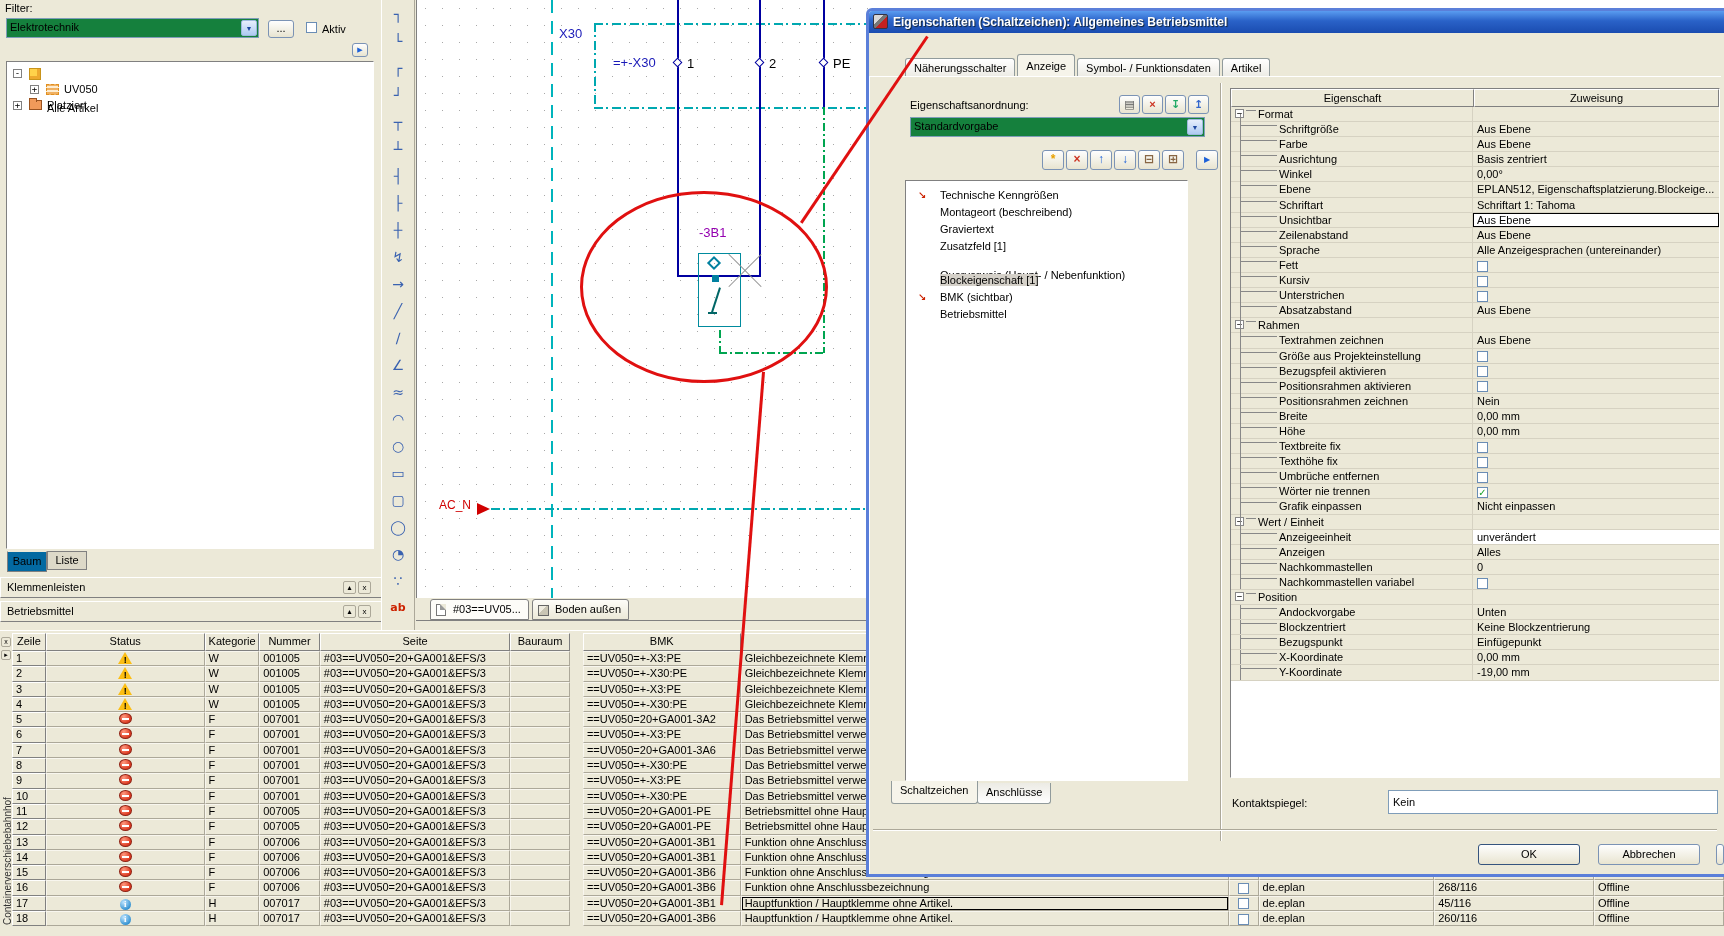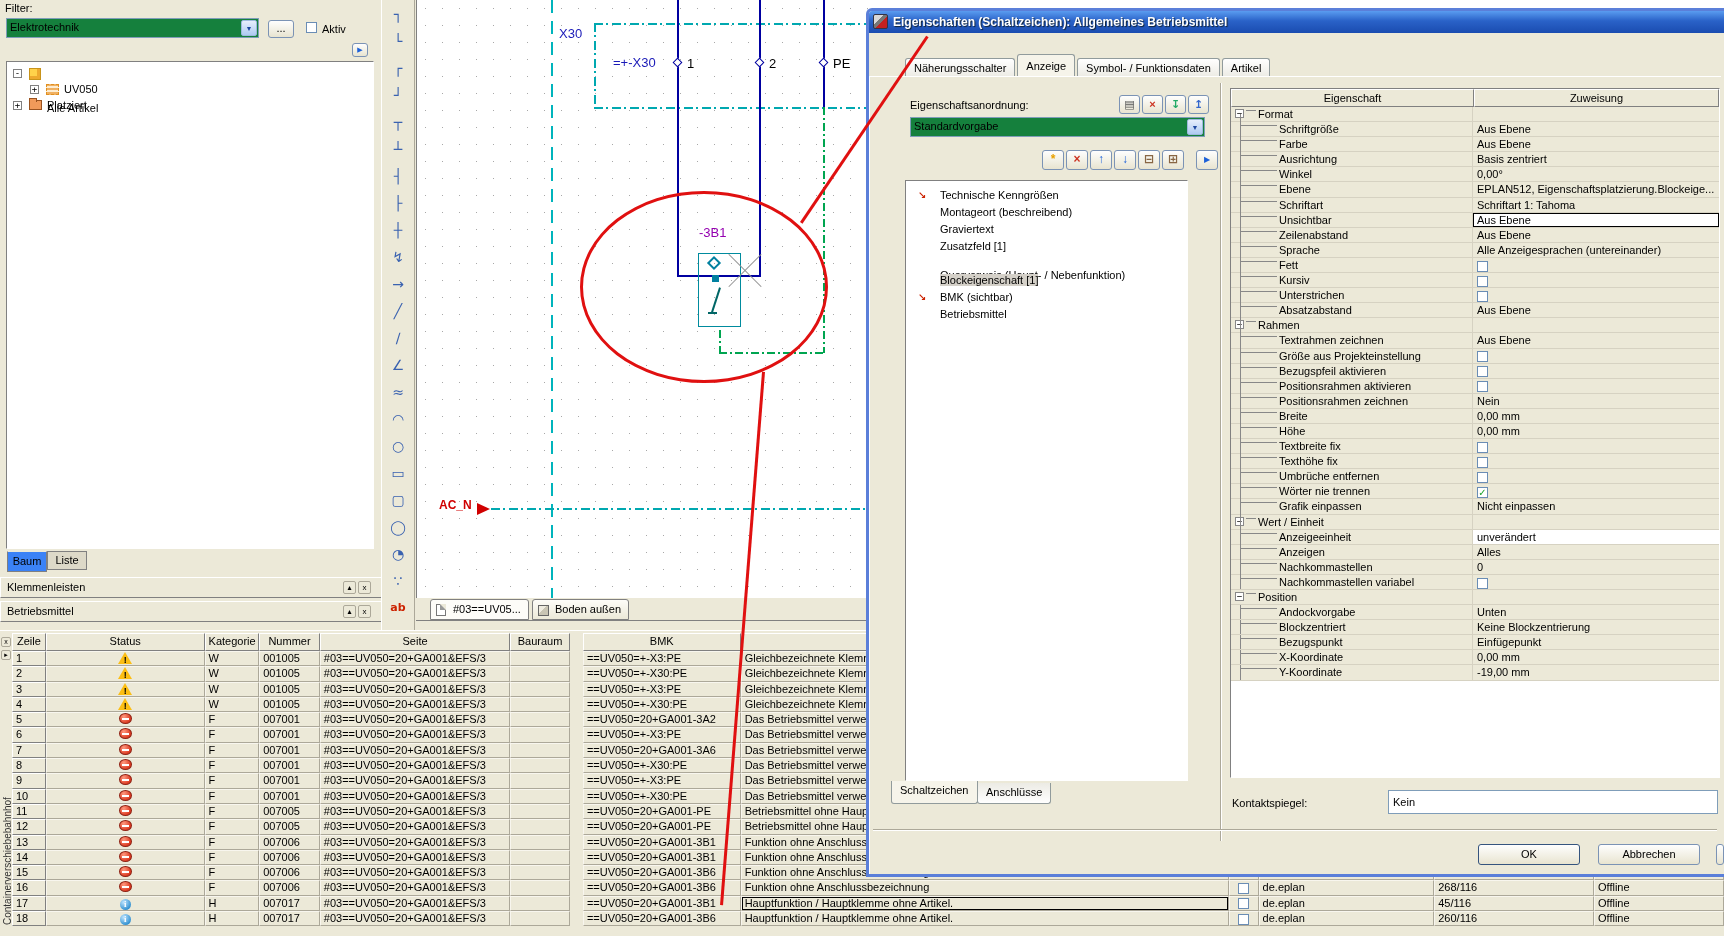--- a/index.html
+++ b/index.html
@@ -113,21 +113,21 @@
     <div class="icon-parts" style="left: 22px; top: 6px;"></div>
     <div class="abs" style="left: 40px; top: 5px; margin-top: 35px;">Alle Artikel</div>
     <div class="exp" style="left: 23px; top: 23px;">+</div>
     <div class="icon-grid" style="left: 39px; top: 22px;"></div>
     <div class="abs" style="left: 57px; top: 21px;">UV050</div>
     <div class="exp" style="left: 6px; top: 39px;">+</div>
     <div class="icon-folder" style="left: 22px; top: 38px;"></div>
     <div class="abs" style="left: 40px; top: 37px;">Platziert</div>
   </div>
 
-<div class="abs" style="left:7px;top:551px;width:40px;height:21px;background:#3b82f6;border:1px solid #808080;border-top-color:#ece9d8;text-align:center;line-height:19px;z-index:2;">Baum</div>
+<div class="abs" style="left:7px;top:551px;width:40px;height:21px;background:#0369a1;border:1px solid #808080;border-top-color:#ece9d8;text-align:center;line-height:19px;z-index:2;">Baum</div>
 <div class="abs" style="left:47px;top:551px;width:40px;height:19px;background:#ddd9c8;border:1px solid #808080;text-align:center;line-height:17px;">Liste</div>
 
 <div class="pbar" style="top:577px;">
   <span class="pt">Klemmenleisten</span>
   <span class="minib" style="left:342px;">▴</span>
   <span class="minib" style="left:357px;">x</span>
 </div>
 <div class="pbar" style="top:601px;">
   <span class="pt">Betriebsmittel</span>
   <span class="minib" style="left:342px;">▴</span>
@@ -187,21 +187,21 @@
   <div class="stext" style="left:282px;top:225px;color:#9400b0;">-3B1</div>
   <div class="abs" style="left:281px;top:253px;width:43px;height:74px;border:1px solid #008b9e;">
     <div class="abs" style="left:10px;top:4px;width:10px;height:10px;border:2px solid #0080a0;transform:rotate(45deg);"></div>
     <div class="abs" style="left:13px;top:21px;width:7px;height:7px;background:#0080a0;"></div>
     <div class="abs" style="left:16px;top:33px;width:2px;height:26px;background:#006666;transform:rotate(18deg);"></div>
     <div class="abs" style="left:9px;top:58px;width:9px;height:2px;background:#006666;"></div>
   </div>
   <div class="abs" style="left:305px;top:270px;width:46px;height:1px;background:#909090;transform:rotate(45deg);"></div>
   <div class="abs" style="left:305px;top:270px;width:46px;height:1px;background:#909090;transform:rotate(-45deg);"></div>
 
-  <div class="stext" style="left:22px;top:498px;color:#d00000;font-weight:bold;font-size:12px;">AC_N</div>
+  <div class="stext" style="left:22px;top:498px;color:#d00000;font-weight:normal;font-size:12px;">AC_N</div>
   <div class="abs" style="left:60px;top:503px;width:0;height:0;border-left:13px solid #d00000;border-top:6px solid transparent;border-bottom:6px solid transparent;"></div>
   <div class="dashcy-h" style="left:74px;top:508px;width:620px;"></div>
 </div>
 
 <div class="abs" style="left:416px;top:598px;width:908px;height:33px;background:#ece9d8;">
   <div class="sheettab" style="left:14px;background:#fdfcf8;">
     <span class="pageicon"></span>
     <span>#03==UV05...</span>
   </div>
   <div class="sheettab" style="left:116px;">

